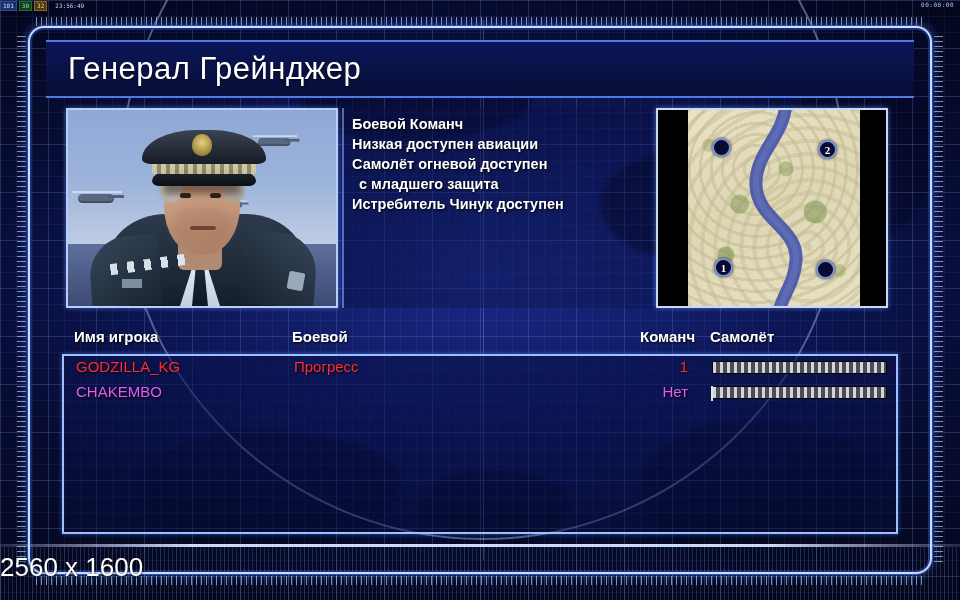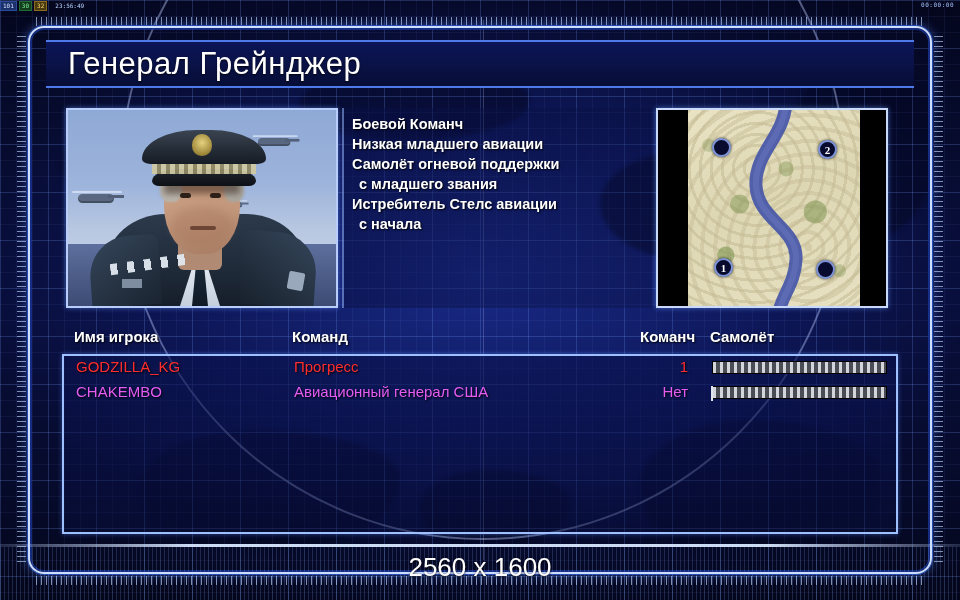--- a/index.html
+++ b/index.html
@@ -114,21 +114,21 @@
   }
   .ruler.v {
     width: 9px;
     background-image: repeating-linear-gradient(to bottom, rgba(200,220,255,0.85) 0 1px, transparent 1px 5px);
   }
 
   
   #title-bar {
     position: absolute;
     left: 46px; top: 40px;
-    width: 868px; height: 48px;
+    width: 868px; height: 58px;
     background: linear-gradient(180deg, #0b1558 0%, #0a1246 55%, #060d36 100%);
     border-top: 2px solid #4e79e8;
     border-bottom: 2px solid #4e79e8;
     z-index: 20;
     display: flex; align-items: center;
   }
   #title-text {
     margin-left: 22px;
     font-size: 31px;
     color: #ffffff;
@@ -356,21 +356,21 @@
   .bar-cap {
     position: absolute; left: -2px; top: -1px;
     width: 2px; height: 15px; background: #dfe4ee;
   }
 
   
   #resolution {
     position: absolute;
     left: 0; top: 552px;
     width: 960px;
-    text-align: center;
+    text-align: left;
     font-size: 26px;
     color: #ffffff;
     text-shadow: 0 1px 3px rgba(0,0,0,0.9);
     z-index: 30;
   }
   
   #bottom-sep {
     position: absolute; left: 0; top: 544px; width: 960px; height: 3px;
     background: linear-gradient(90deg, rgba(180,205,255,0.15), rgba(215,230,255,0.95) 20%, rgba(215,230,255,0.95) 80%, rgba(180,205,255,0.15));
     z-index: 29;
@@ -463,25 +463,24 @@
         <div class="pt pt-capband"></div>
         <div class="pt pt-capcrown"></div>
         <div class="pt pt-capbadge"></div>
         <div class="pt pt-stars"></div>
         <div class="pt pt-ribbon"></div>
         <div class="pt pt-ribbon2"></div>
       </div>
 
       <div id="desc-box">
         <div class="desc-line">Боевой Команч</div>
-        <div class="desc-line">Низкая младшего авиации</div>
-        <div class="desc-line">Самолёт огневой поддержки</div>
-        <div class="desc-line indent">с младшего звания</div>
-        <div class="desc-line">Истребитель Стелс авиации</div>
-        <div class="desc-line indent">с начала</div>
+        <div class="desc-line">Низкая доступен авиации</div>
+        <div class="desc-line">Самолёт огневой доступен</div>
+        <div class="desc-line indent">с младшего защита</div>
+        <div class="desc-line">Истребитель Чинук доступен</div>
       </div>
 
       <div id="minimap-box">
         <div id="minimap-inner">
           <div id="river">
             <svg width="70" height="204" viewBox="0 0 70 204">
               <path d="M 40 -6 C 40 30, 8 46, 10 80 C 12 114, 52 122, 50 154 C 49 178, 34 192, 32 210" stroke="#4a5aa8" stroke-width="13" fill="none" stroke-linecap="round" opacity="0.95"></path>
               <path d="M 40 -6 C 40 30, 8 46, 10 80 C 12 114, 52 122, 50 154 C 49 178, 34 192, 32 210" stroke="#6572bd" stroke-width="6" fill="none" stroke-linecap="round" opacity="0.6"></path>
             </svg>
           </div>
@@ -489,37 +488,36 @@
           <div class="spawn" style="left:130px;top:30px;">2</div>
           <div class="spawn" style="left:26px;top:148px;">1</div>
           <div class="spawn" style="left:128px;top:150px;"></div>
         </div>
       </div>
     </div>
 
     <div id="table-wrap">
       <div id="table-head">
         <div class="th" id="th-name">Имя игрока</div>
-        <div class="th" id="th-army">Команд</div>
+        <div class="th" id="th-army">Боевой</div>
         <div class="th" id="th-team">Команч</div>
         <div class="th" id="th-progress">Самолёт</div>
       </div>
 
       <div id="table-body">
         <div class="row">
           <div class="cell c-name" style="color:#ff2d2d">GODZILLA_KG</div>
           <div class="cell c-army" style="color:#ff2d2d">Прогресс</div>
           <div class="cell c-team" style="color:#ff2d2d">1</div>
           <div class="bar-outer">
             <div class="bar-fill" style="width:100%"></div>
           </div>
         </div>
         <div class="row">
           <div class="cell c-name" style="color:#e45cf0">CHAKEMBO</div>
-          <div class="cell c-army" style="color:#e45cf0">Авиационный генерал США</div>
           <div class="cell c-team" style="color:#e45cf0">Нет</div>
           <div class="bar-outer">
             <div class="bar-cap"></div>
             <div class="bar-fill" style="width:100%"></div>
           </div>
         </div>
       </div>
     </div>
   </div>
 

